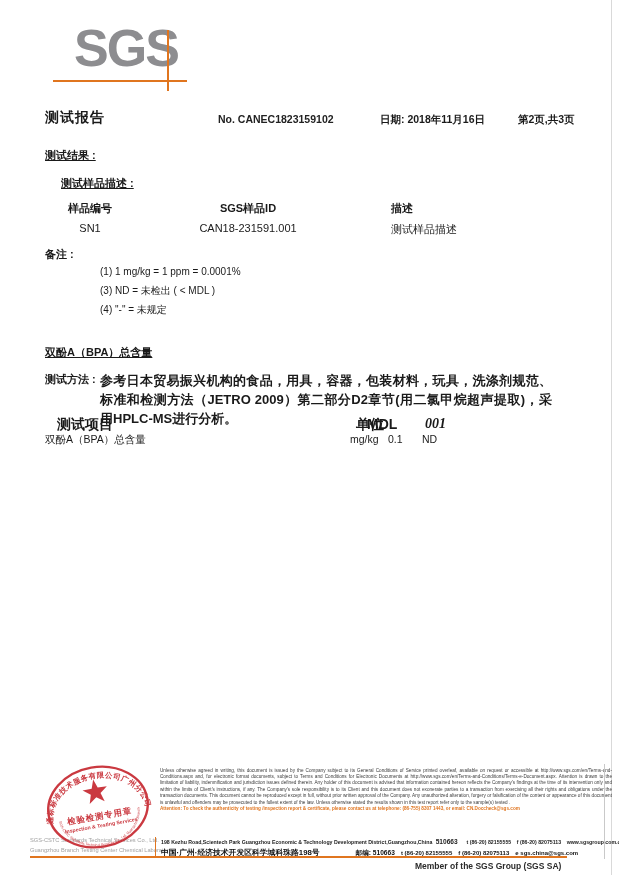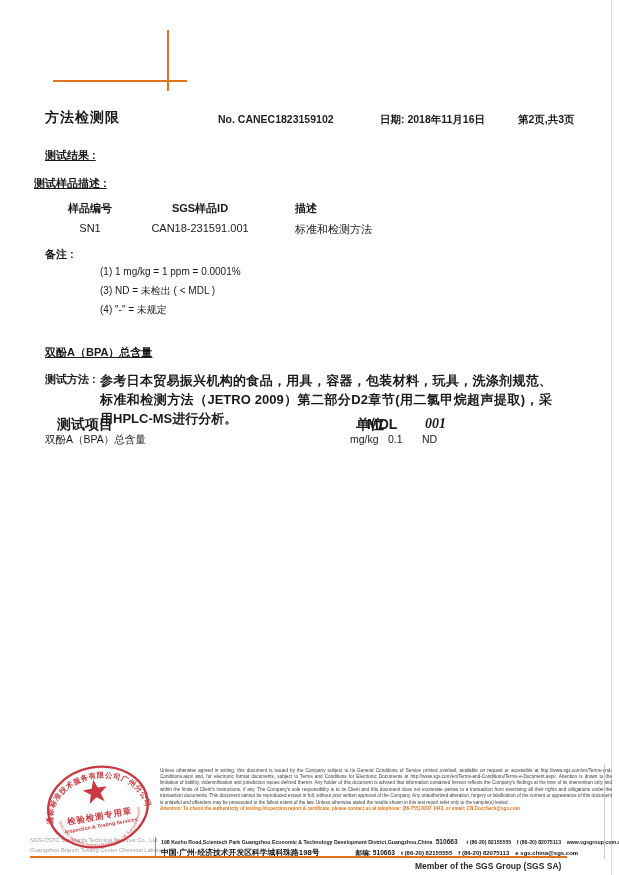--- a/index.html
+++ b/index.html
@@ -17,25 +17,25 @@
   .logo-hline { position:absolute; left:53px; top:80px; width:134px; height:2px; }
   .logo-vline { position:absolute; left:167px; top:30px; width:2px; height:61px; }
 
   
   .doc-title { position:absolute; left:45px; top:109px; font-size:14px; font-weight:bold; letter-spacing:1px; }
   .report-no { position:absolute; left:218px; top:113px; font-size:10.5px; font-weight:bold; color:#222; }
   .report-date { position:absolute; left:380px; top:113px; font-size:10.5px; font-weight:bold; }
   .page-info { position:absolute; left:518px; top:113px; font-size:10.5px; font-weight:bold; }
 
   .results-label { position:absolute; left:45px; top:148px; font-size:11px; font-weight:bold;text-decoration:underline; }
-  .sample-desc-title { position:absolute; left:34px; top:176px; font-size:11px; font-weight:bold; text-decoration:underline; }
+  .sample-desc-title { position:absolute; left:61px; top:176px; font-size:11px; font-weight:bold; text-decoration:underline; }
 
   
   .sample-table { position:absolute; left:45px; top:201px; width:420px; font-size:11px; }
-  .sample-row { display:flex; margin-bottom:6px; }
+  .sample-row { display:flex; margin-bottom:6px;gap:48px; }
   .sample-row .c1 { width:90px; text-align:center; }
   .sample-row .c2 { width:130px; text-align:center; }
   .sample-row .c3 { flex:1; padding-left:30px; }
   .sample-row.hdr { font-weight:bold; }
 
   .notes-label { position:absolute; left:45px; top:247px; font-size:11px; font-weight:bold; }
   .notes-list { position:absolute; left:100px; top:262px; font-size:10px; line-height:19.2px; list-style:none; }
 
   .bpa-title { position:absolute; left:45px; top:345px; font-size:11px; font-weight:bold; text-decoration:underline; }
   .method-label { position:absolute; left:45px; top:372px; font-size:11px; font-weight:bold; }
@@ -75,41 +75,42 @@
   .member-line { position:absolute; left:415px; top:861px; font-size:8.5px; font-weight:bold; color:#2b2b2b; }
 
   .stamp { position:absolute; left:41px; top:761px; z-index:5; opacity:0.9; }
 </style>
 </head>
 <body>
 
 <div class="page">
   <div class="edge-line"></div>
 
+  <div class="logo-text">SGS</div>
   <div class="logo-hline" style="background:#e0751f;"></div>
   <div class="logo-vline" style="background:#e0751f;"></div>
 
-  <div class="doc-title">方法检测限</div>
+  <div class="doc-title">测试报告</div>
   <div class="report-no">No. CANEC1823159102</div>
   <div class="report-date">日期: 2018年11月16日</div>
   <div class="page-info">第2页,共3页</div>
 
   <div class="results-label">测试结果 :</div>
   <div class="sample-desc-title">测试样品描述 :</div>
 
   <div class="sample-table">
     <div class="sample-row hdr">
       <span class="c1">样品编号</span>
       <span class="c2">SGS样品ID</span>
       <span class="c3">描述</span>
     </div>
     <div class="sample-row">
       <span class="c1">SN1</span>
       <span class="c2">CAN18-231591.001</span>
-      <span class="c3">标准和检测方法</span>
+      <span class="c3">测试样品描述</span>
     </div>
   </div>
 
   <div class="notes-label">备注 :</div>
   <ul class="notes-list">
     <li>(1) 1 mg/kg = 1 ppm = 0.0001%</li>
     <li>(3) ND = 未检出 ( &lt; MDL )</li>
     <li>(4) "-" = 未规定</li>
   </ul>
 

